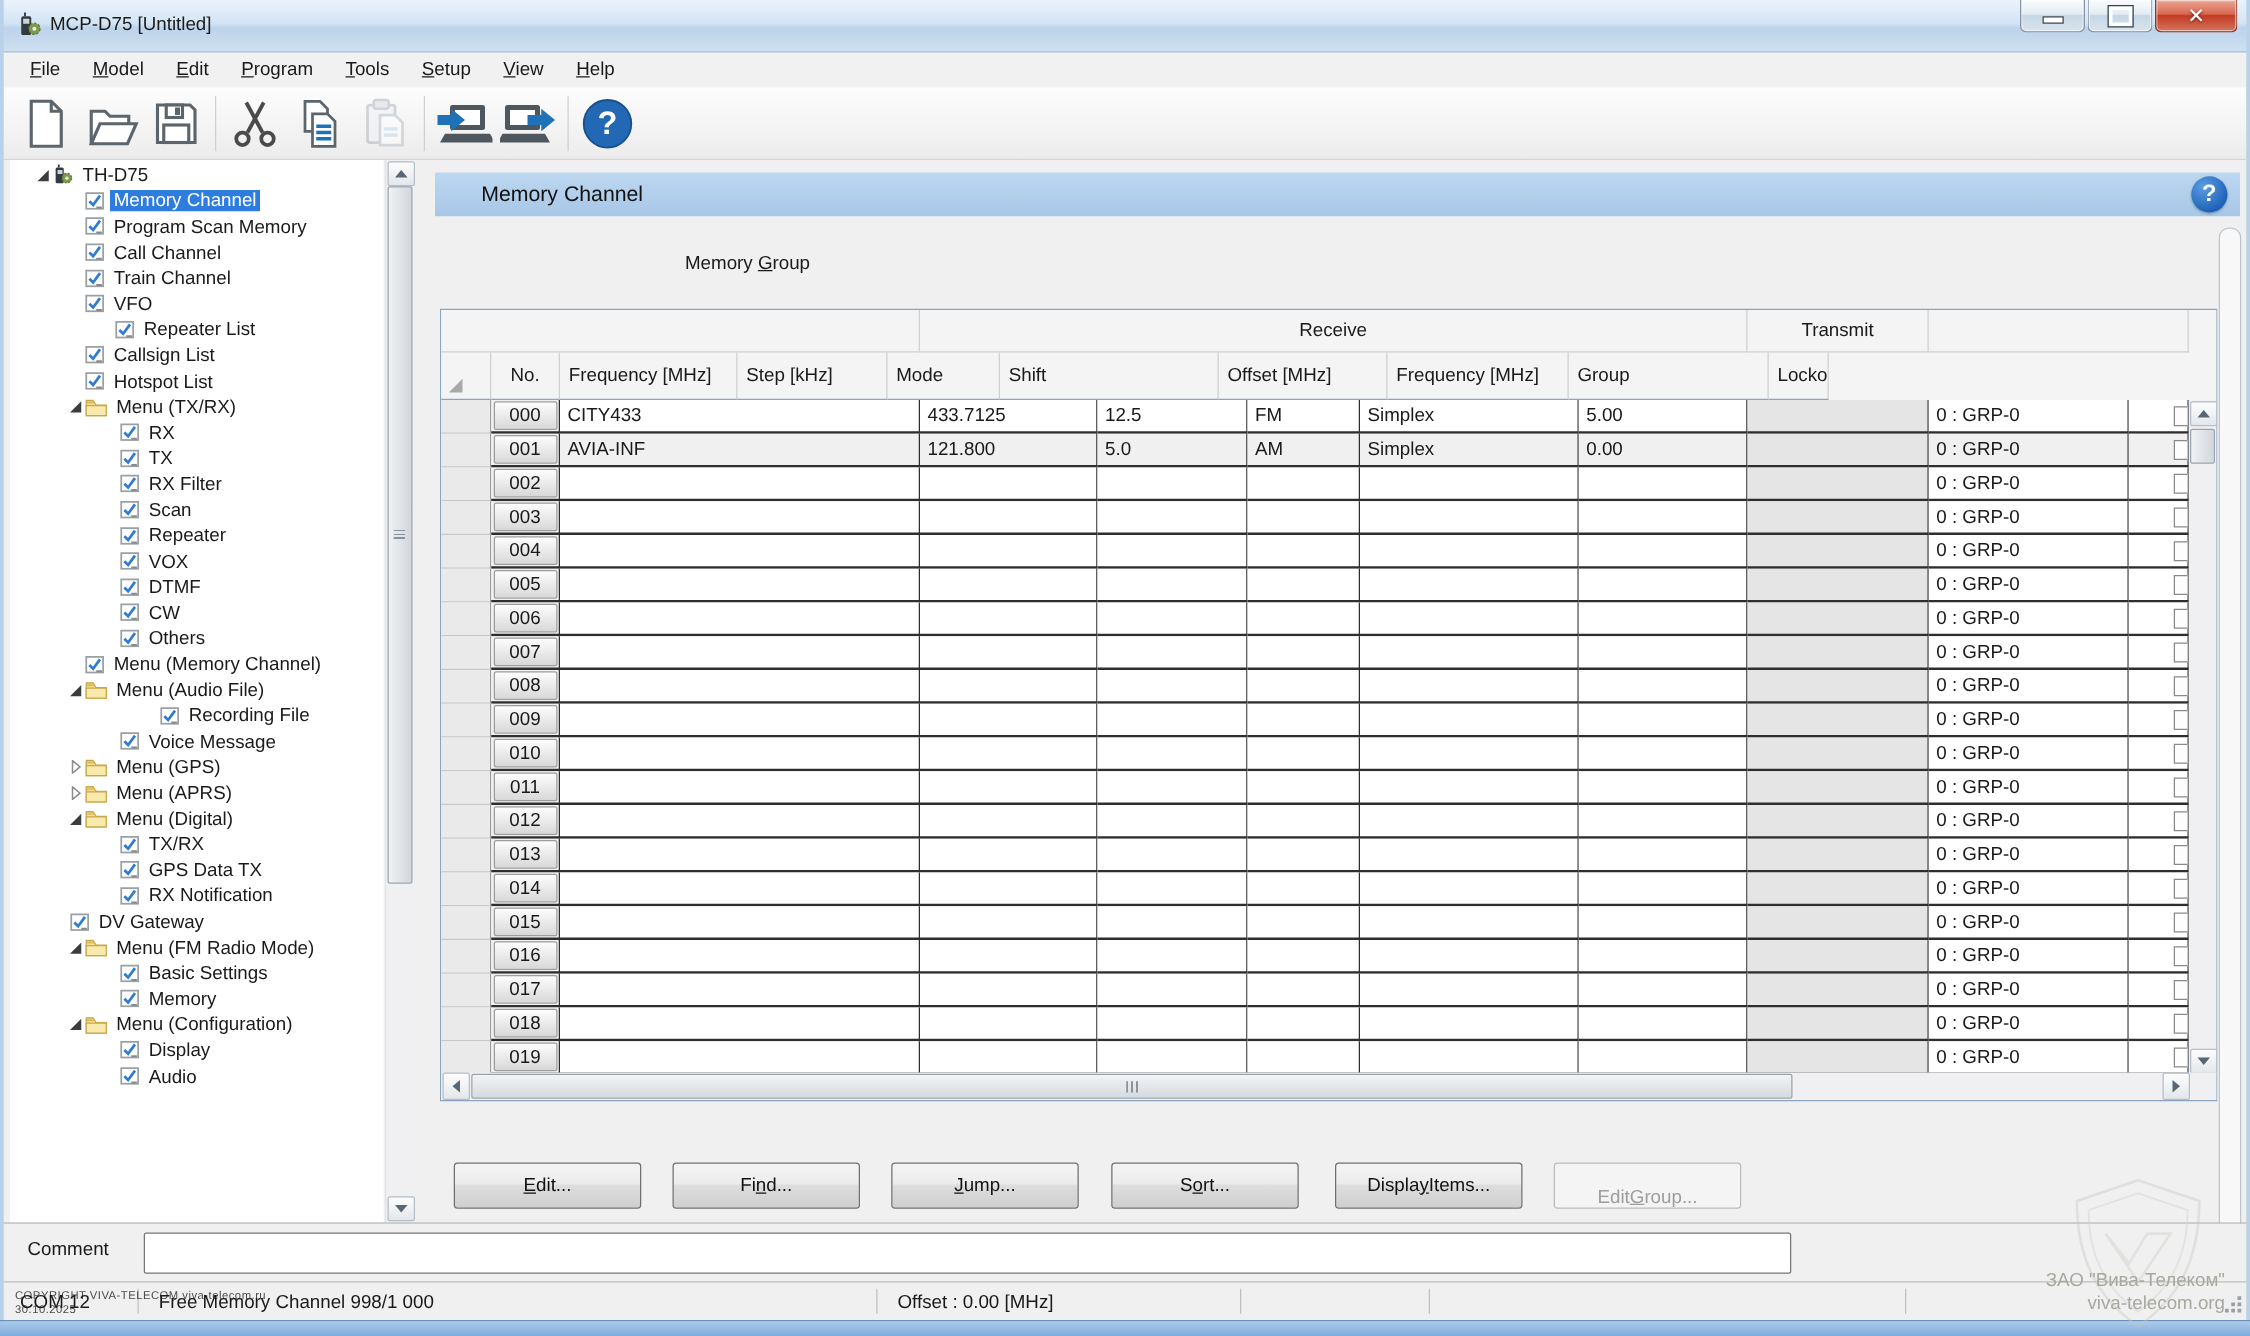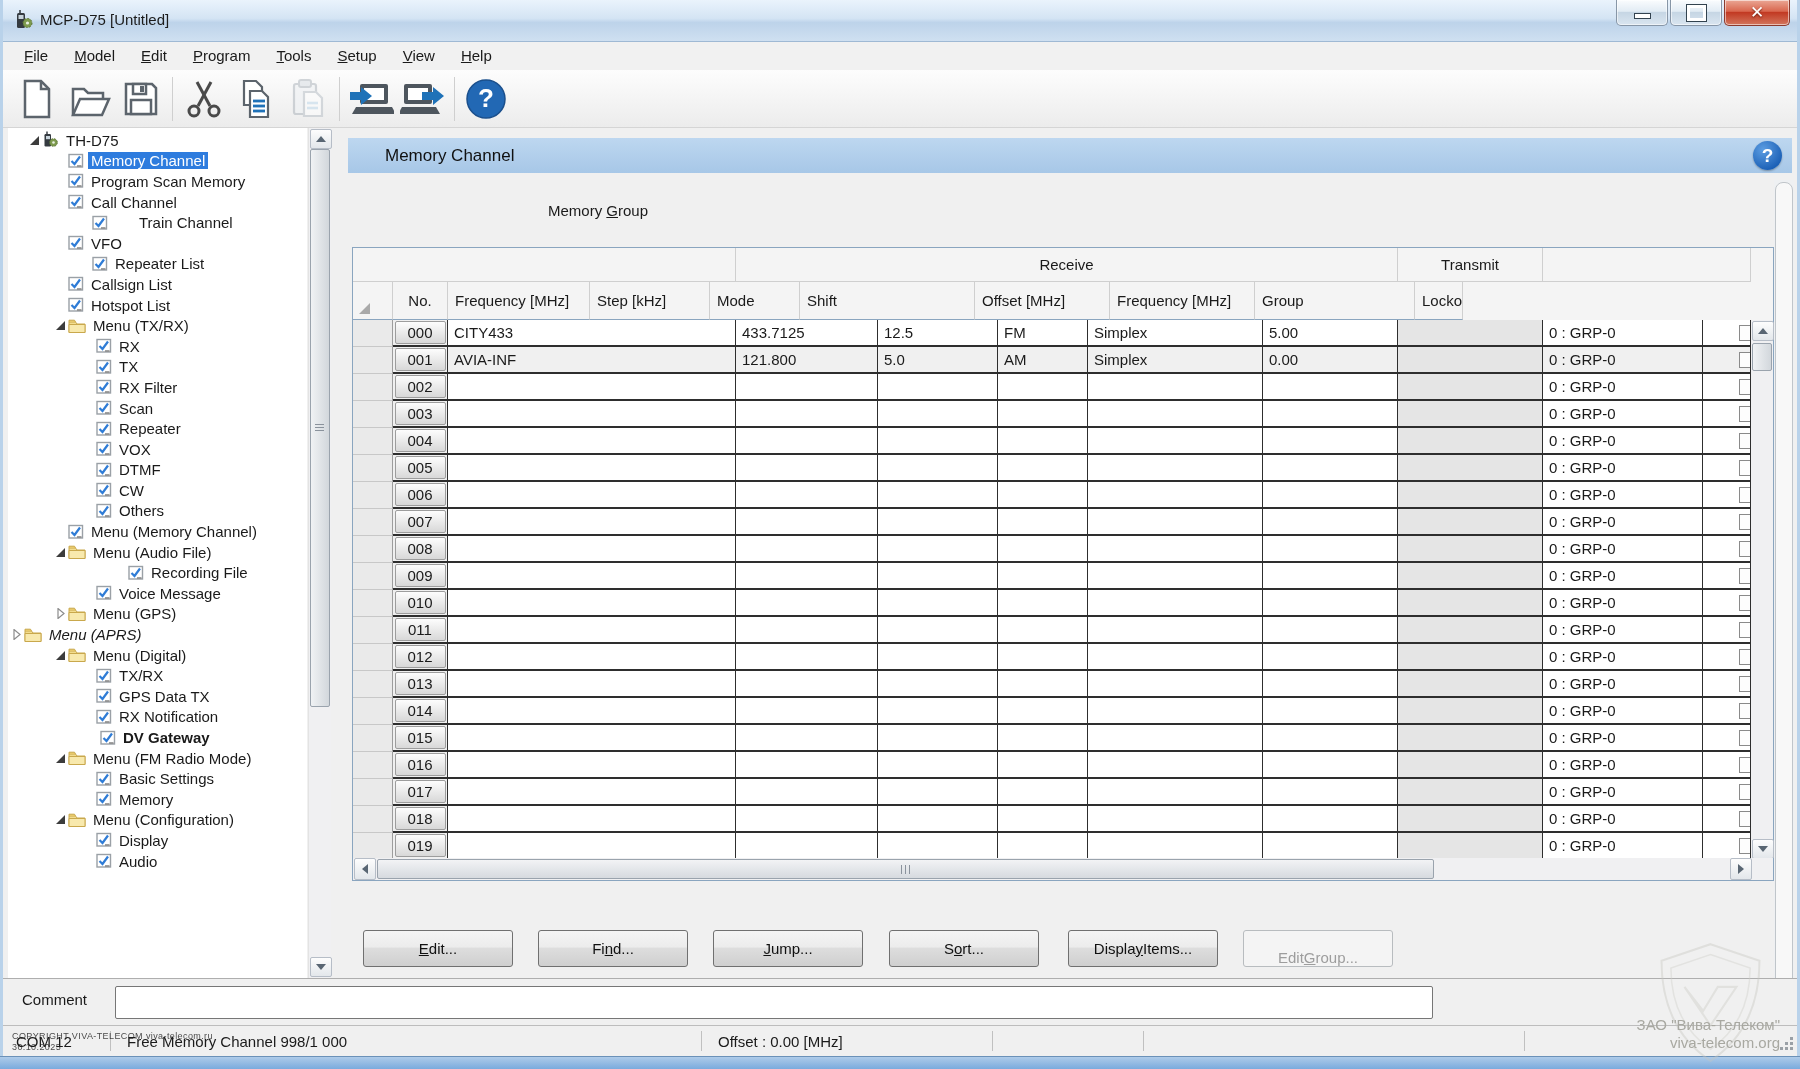--- a/index.html
+++ b/index.html
@@ -300,21 +300,21 @@
       <div class="trow" style="padding-left: 60px;">
         <span class="ticon">
           <svg width="16" height="16" viewBox="0 0 16 16">
             <rect x="1" y="1.5" width="13.5" height="12.5" fill="#fff" stroke="#9aa0a6" stroke-width="1.4"></rect>
             <path d="M3.5 8 L6.5 11 L12 3.5" fill="none" stroke="#2f7cd6" stroke-width="2.2"></path>
             <line x1="9" y1="13" x2="13.5" y2="13" stroke="#8a8a8a" stroke-width="1.6"></line>
           </svg>
         </span>
         <span class="tlabel">Call Channel</span>
       </div>
-      <div class="trow" style="padding-left: 84px; gap: 24px;">
+      <div class="trow" style="padding-left: 60px;">
         <span class="ticon">
           <svg width="16" height="16" viewBox="0 0 16 16">
             <rect x="1" y="1.5" width="13.5" height="12.5" fill="#fff" stroke="#9aa0a6" stroke-width="1.4"></rect>
             <path d="M3.5 8 L6.5 11 L12 3.5" fill="none" stroke="#2f7cd6" stroke-width="2.2"></path>
             <line x1="9" y1="13" x2="13.5" y2="13" stroke="#8a8a8a" stroke-width="1.6"></line>
           </svg>
         </span>
         <span class="tlabel">Train Channel</span>
       </div>
       <div class="trow" style="padding-left: 60px;">
@@ -515,21 +515,21 @@
         </span>
         <span class="ticon">
           <svg width="18" height="16" viewBox="0 0 18 16">
             <path d="M1 4 h6.5 l1.5 2 h8 v8.5 h-16 z" fill="#f3dd8e" stroke="#c9a84c" stroke-width="1"></path>
             <path d="M1 4 v-1.8 h5.5 l1 1.8" fill="#e8c96a" stroke="#c9a84c" stroke-width="1"></path>
             <path d="M1 6.5 h16 v8 h-16 z" fill="#f8e9ad" stroke="#c9a84c" stroke-width="1"></path>
           </svg>
         </span>
         <span class="tlabel">Menu (GPS)</span>
       </div>
-      <div class="trow" style=" font-style: italic;">
+      <div class="trow" style="padding-left: 44px;">
         <span class="texp">
           <svg width="11" height="11" viewBox="0 0 11 11">
             <polygon points="3,0.5 3,10.5 9,5.5" fill="#fff" stroke="#8c8c8c" stroke-width="1.2"></polygon>
           </svg>
         </span>
         <span class="ticon">
           <svg width="18" height="16" viewBox="0 0 18 16">
             <path d="M1 4 h6.5 l1.5 2 h8 v8.5 h-16 z" fill="#f3dd8e" stroke="#c9a84c" stroke-width="1"></path>
             <path d="M1 4 v-1.8 h5.5 l1 1.8" fill="#e8c96a" stroke="#c9a84c" stroke-width="1"></path>
             <path d="M1 6.5 h16 v8 h-16 z" fill="#f8e9ad" stroke="#c9a84c" stroke-width="1"></path>
@@ -575,21 +575,21 @@
       <div class="trow" style="padding-left: 88px;">
         <span class="ticon">
           <svg width="16" height="16" viewBox="0 0 16 16">
             <rect x="1" y="1.5" width="13.5" height="12.5" fill="#fff" stroke="#9aa0a6" stroke-width="1.4"></rect>
             <path d="M3.5 8 L6.5 11 L12 3.5" fill="none" stroke="#2f7cd6" stroke-width="2.2"></path>
             <line x1="9" y1="13" x2="13.5" y2="13" stroke="#8a8a8a" stroke-width="1.6"></line>
           </svg>
         </span>
         <span class="tlabel">RX Notification</span>
       </div>
-      <div class="trow" style="padding-left: 92px; font-weight: bold;">
+      <div class="trow" style="padding-left: 48px;">
         <span class="ticon">
           <svg width="16" height="16" viewBox="0 0 16 16">
             <rect x="1" y="1.5" width="13.5" height="12.5" fill="#fff" stroke="#9aa0a6" stroke-width="1.4"></rect>
             <path d="M3.5 8 L6.5 11 L12 3.5" fill="none" stroke="#2f7cd6" stroke-width="2.2"></path>
             <line x1="9" y1="13" x2="13.5" y2="13" stroke="#8a8a8a" stroke-width="1.6"></line>
           </svg>
         </span>
         <span class="tlabel">DV Gateway</span>
       </div>
       <div class="trow" style="padding-left: 44px;">

